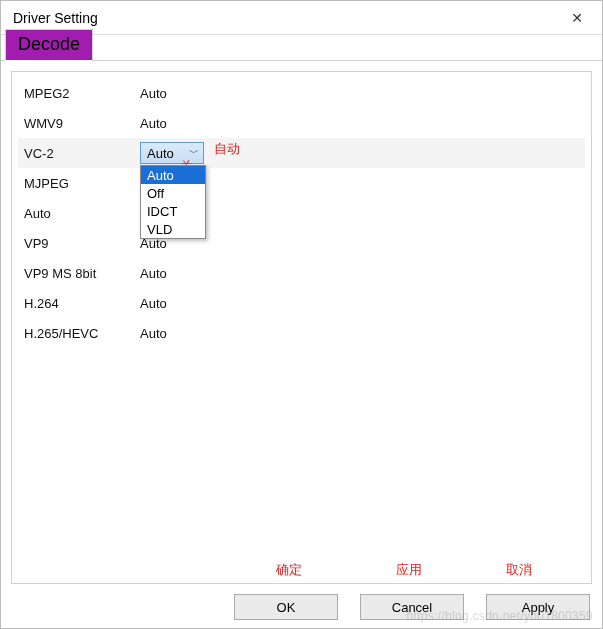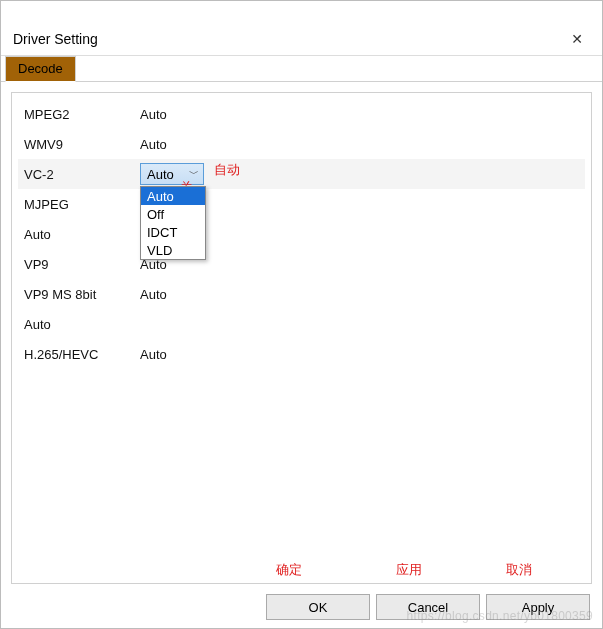--- a/index.html
+++ b/index.html
@@ -22,21 +22,20 @@
     flex-direction: column;
   }
   .titlebar {
     height: 34px;
     display: flex;
     align-items: center;
     justify-content: space-between;
     padding: 0 4px 0 12px;
     border-bottom: 1px solid #ddd;
     font-size: 14px;
-    margin-top: 21px;
   }
   .titlebar .title { color: #000; }
   .close-btn {
     width: 42px;
     height: 30px;
     display: flex;
     align-items: center;
     justify-content: center;
     font-size: 14px;
     color: #333;
@@ -46,24 +45,24 @@
     display: flex;
     border-bottom: 1px solid #d0d0d0;
     padding-left: 4px;
     height: 26px;
     align-items: flex-end;
   }
   .tab {
     padding: 4px 12px 5px;
     border: 1px solid #d0d0d0;
     border-bottom: 1px solid #fff;
-    background: #a16207;
+    background: #a21caf;
     position: relative;
     top: 1px;
-    font-size: 13px;
+    font-size: 18px;
     cursor: pointer;
   }
   .content {
     flex: 1;
     padding: 10px 10px 6px 10px;
     display: flex;
     flex-direction: column;
   }
   .panel {
     flex: 1;
@@ -122,21 +121,21 @@
     position: absolute;
     color: #e02020;
     font-size: 13px;
     pointer-events: none;
     white-space: nowrap;
     margin-left: 6px;
   }
   .button-row {
     display: flex;
     justify-content: flex-end;
-    gap: 6px;
+    gap: 22px;
     padding: 10px 2px 2px;
   }
   .btn {
     width: 104px;
     height: 26px;
     border: 1px solid #aaa;
     background: #eaeaea;
     font-size: 13px;
     cursor: pointer;
     display: flex;
@@ -208,20 +207,21 @@
         <span class="codec-label">VP9</span>
         <span class="codec-value">Auto</span>
       </div>
 
       <div class="row">
         <span class="codec-label">VP9 MS 8bit</span>
         <span class="codec-value">Auto</span>
       </div>
 
       <div class="row">
+        <span class="codec-label">H.264</span>
         <span class="codec-value">Auto</span>
       </div>
 
       <div class="row">
         <span class="codec-label">H.265/HEVC</span>
         <span class="codec-value">Auto</span>
       </div>
 
       <span class="ann" style="top:68px; left:196px;">自动</span>
       <span class="ann" style="top:86px; left:162px;">关</span>

